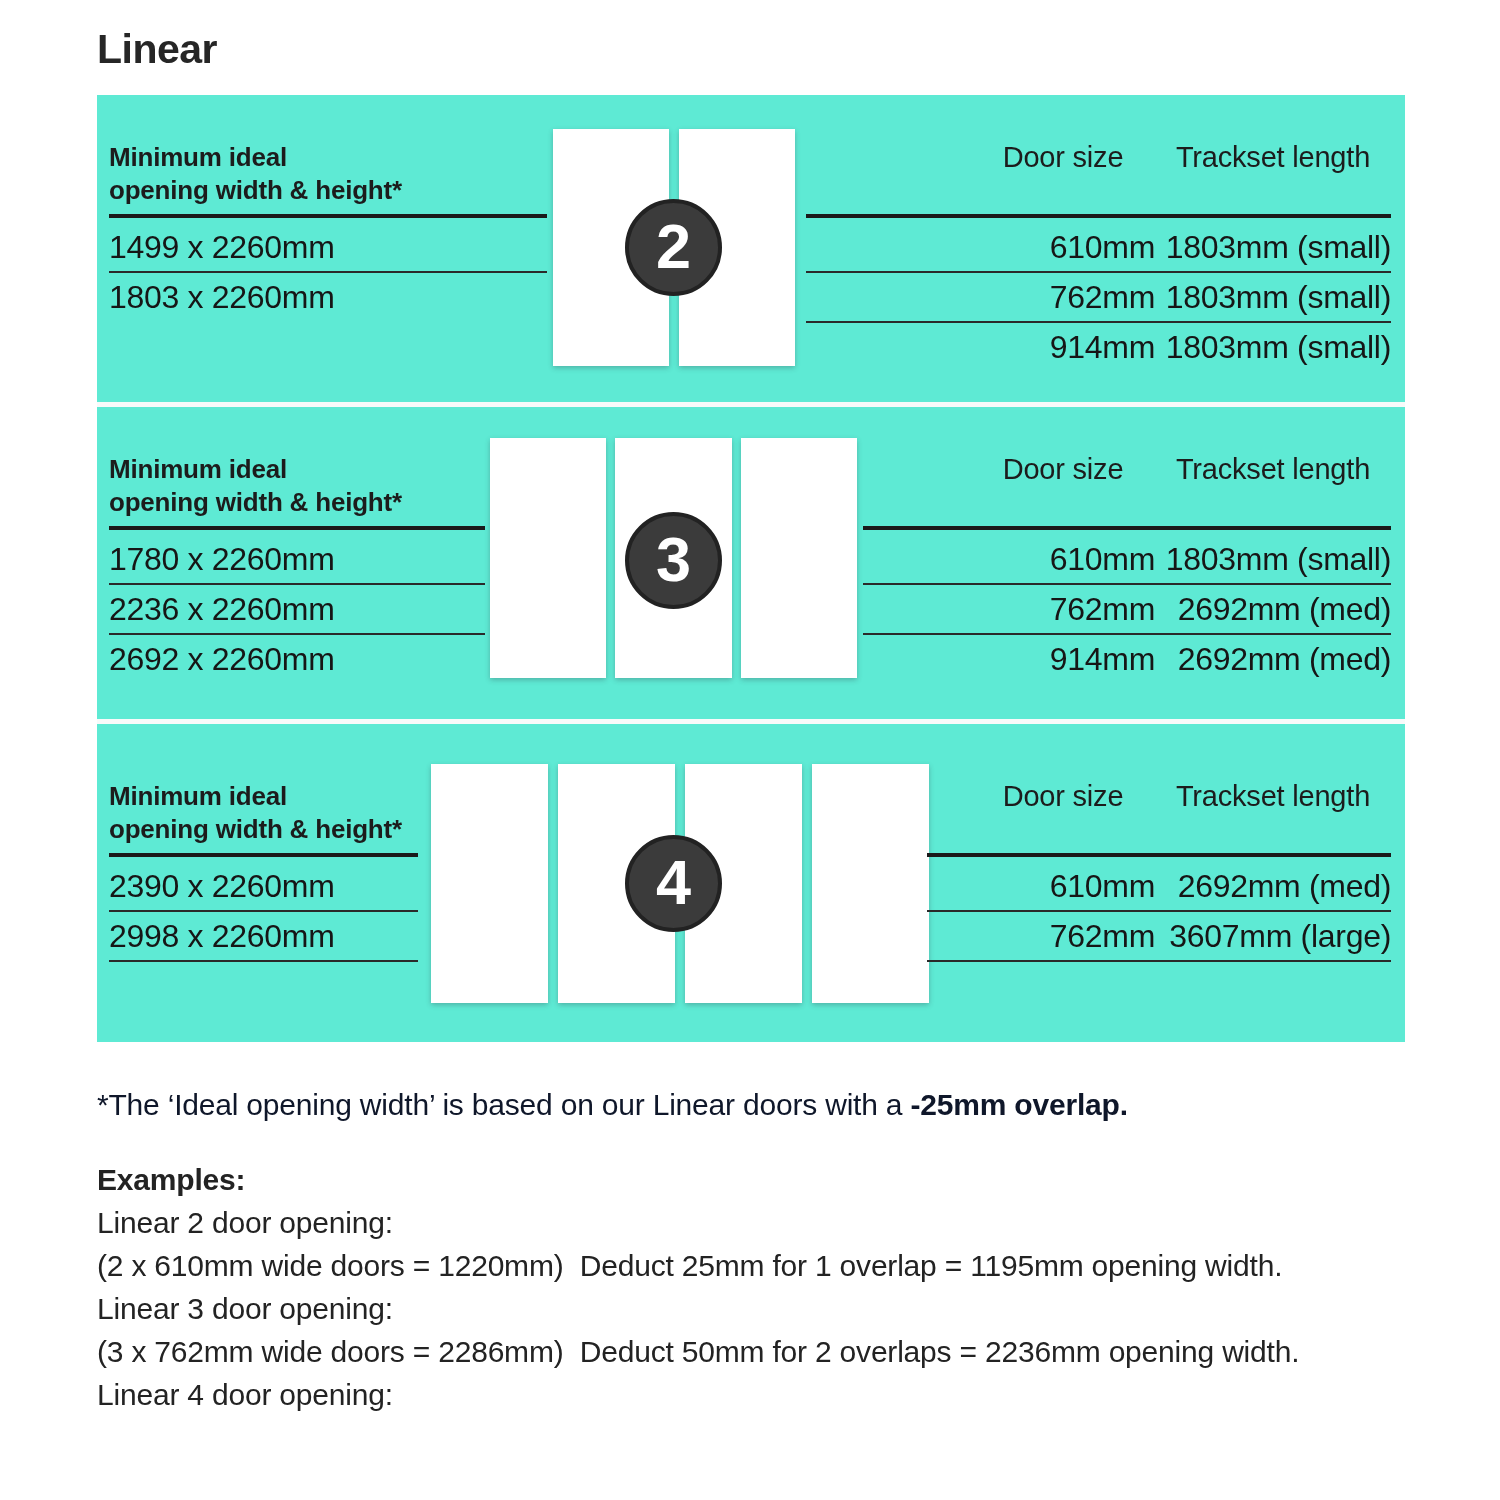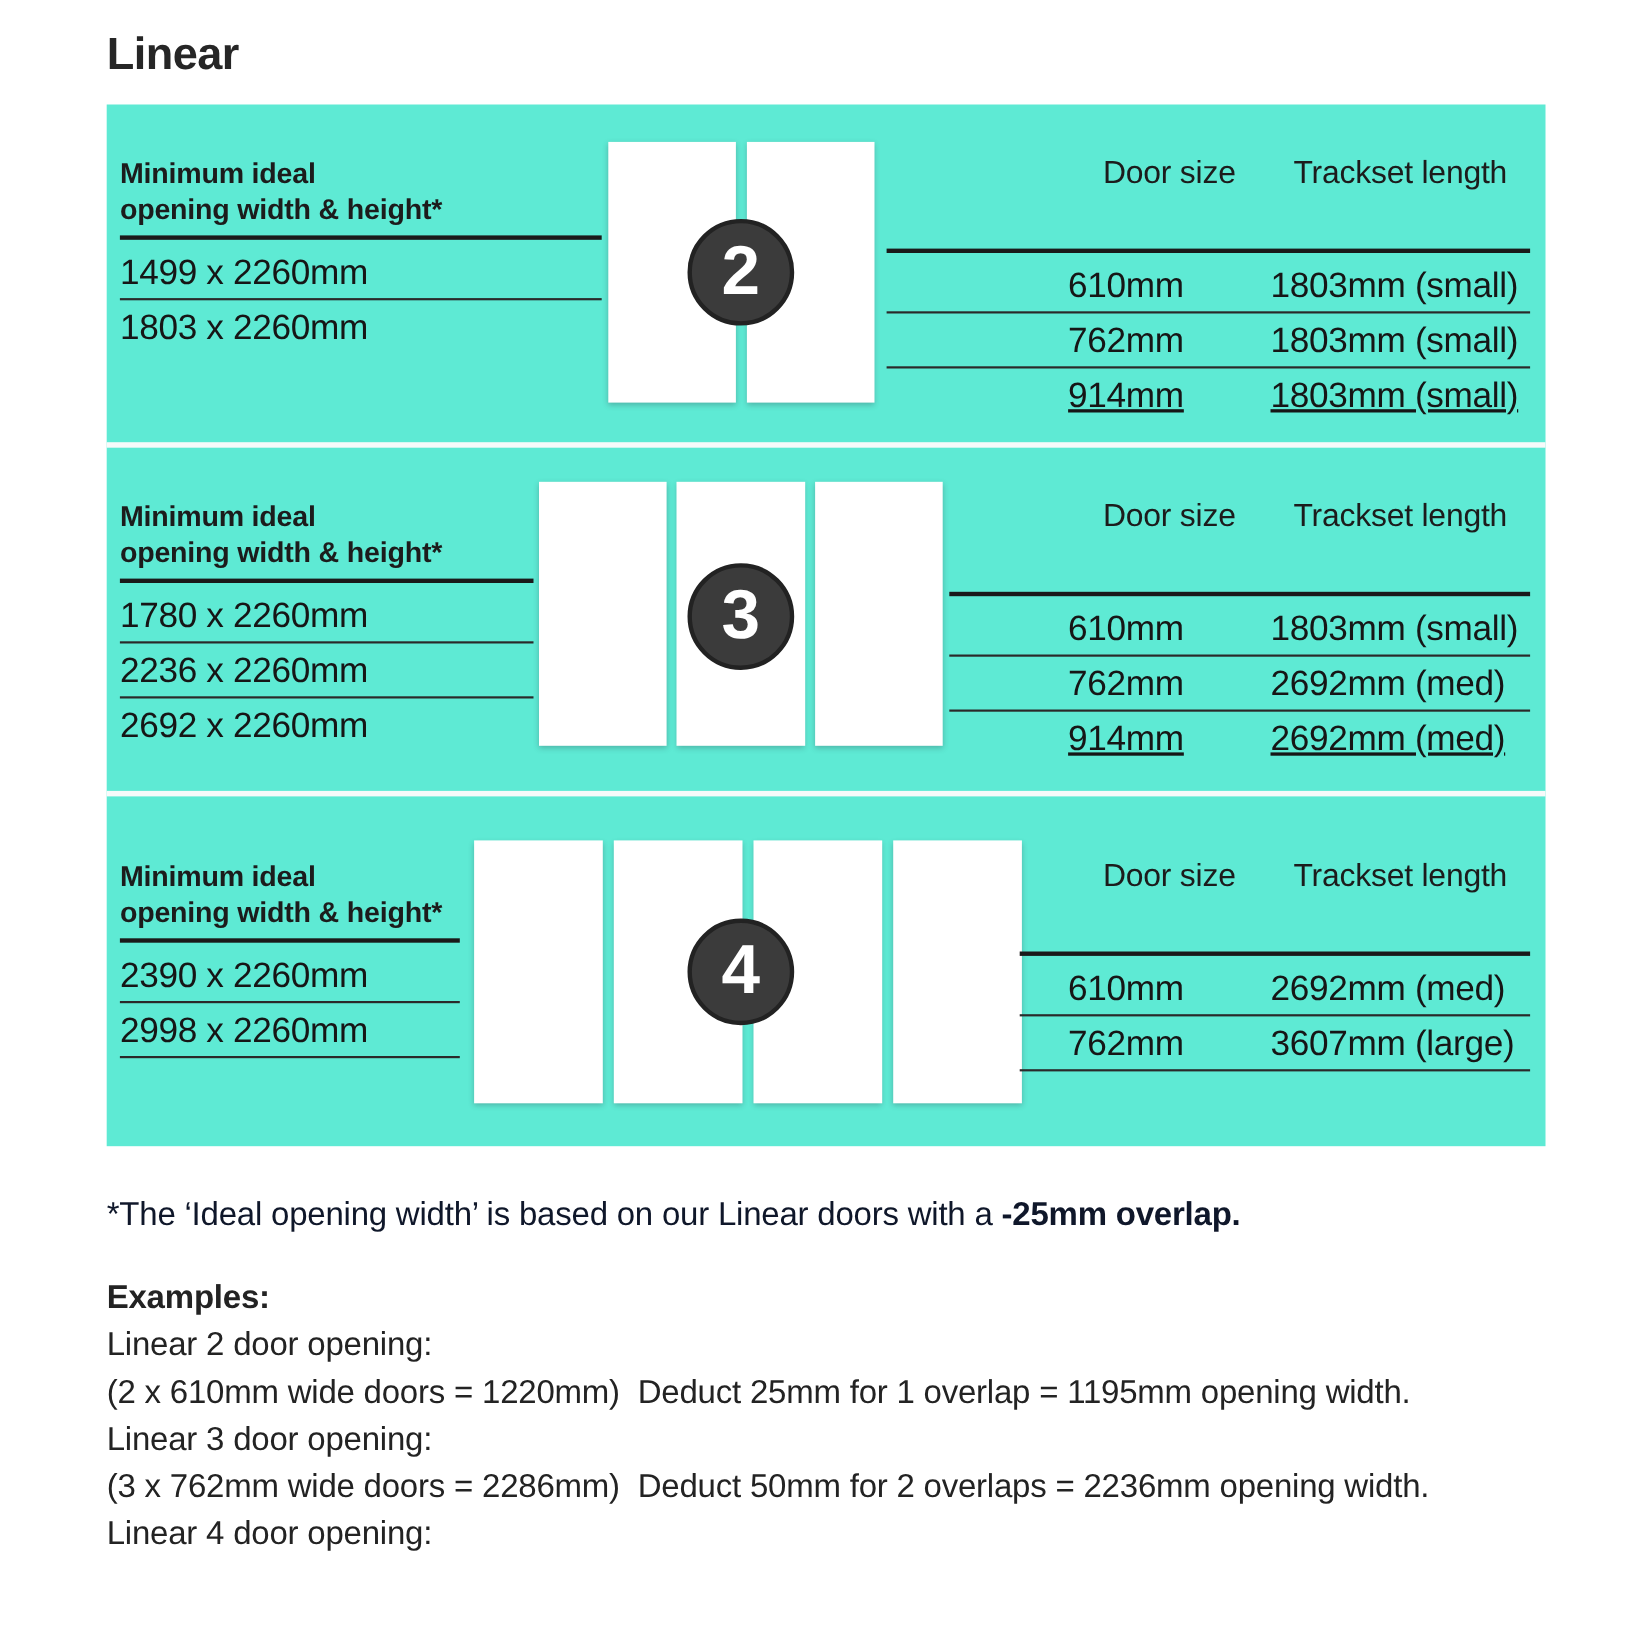--- a/index.html
+++ b/index.html
@@ -47,33 +47,33 @@
   }
   .lrows.hide-last .lrow:last-child{border-bottom:none;}
 
   
   .right-table{position:absolute;top:46px;}
   .sec1 .right-table{left:709px;width:585px;}
   .sec2 .right-table{left:766px;width:528px;}
   .sec3 .right-table{left:830px;width:464px;top:56px;}
   .rheader{
     display:grid;grid-template-columns:184px 236px;justify-content:end;
-    align-content:start;height:69px;padding-bottom:16px;
+    align-content:start;height:69px;padding-bottom:4px;
     border-bottom:4px solid #1a1a1a;
     font-size:29px;color:#1c1c1c;letter-spacing:-0.2px;
   }
   .rheader span{text-align:center;}
   .rrows{padding-top:5px;}
   .rrow{
     height:48px;display:grid;grid-template-columns:184px 236px;justify-content:end;
     align-items:center;border-bottom:2px solid #2a2a2a;
     font-size:32px;letter-spacing:-0.3px;color:#161616;
   }
-  .rrow span{text-align:left;white-space:nowrap;}
-  .rrows.hide-last .rrow:last-child{border-bottom:none;text-decoration:underline;}
+  .rrow span{text-align:right;white-space:nowrap;}
+  .rrows.hide-last .rrow:last-child{border-bottom:none;}
 
   
   .doors{position:absolute;display:flex;}
   .sec1 .doors{left:456px;top:34px;width:242px;height:237px;gap:10px;}
   .sec2 .doors{left:393px;top:31px;width:367px;height:240px;gap:9px;}
   .sec3 .doors{left:334px;top:40px;width:498px;height:239px;gap:10px;}
   .door{
     flex:1;background:#ffffff;
     box-shadow:0 2px 5px rgba(45,55,65,0.30);
   }

